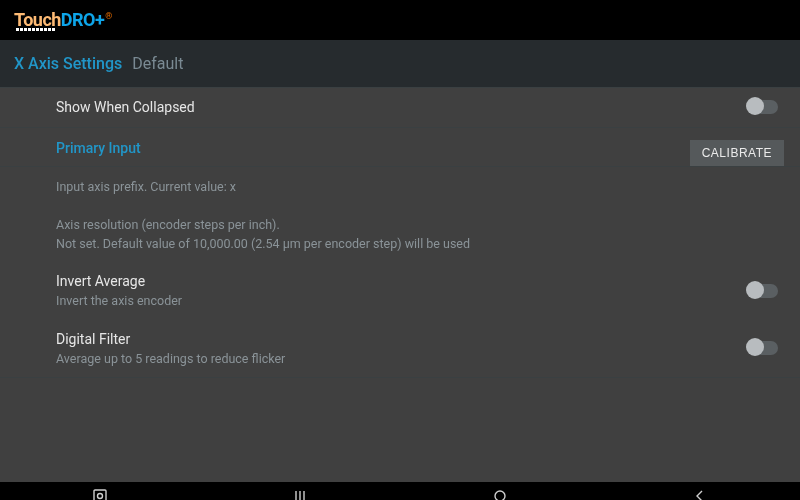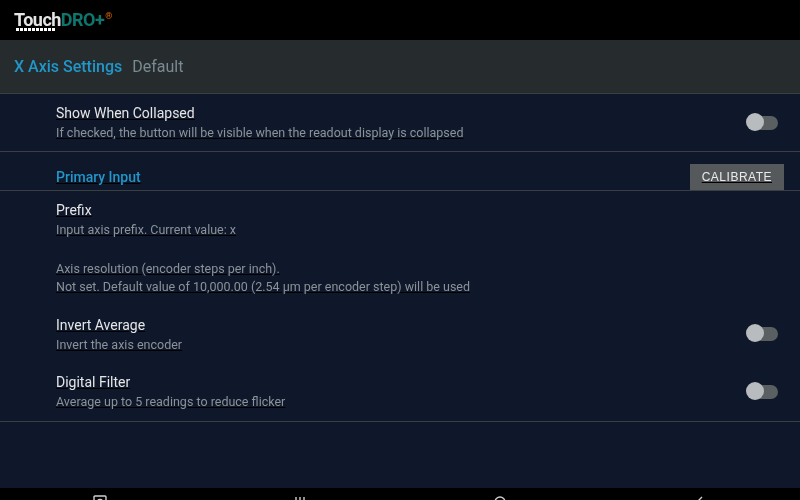--- a/index.html
+++ b/index.html
@@ -1,33 +1,33 @@
 <!DOCTYPE html>
 <html><head>
 <meta charset="utf-8">
 <style>
   * { margin:0; padding:0; box-sizing:border-box; }
   html,body { width:800px; height:500px; background:#000; font-family:Roboto,Arial,sans-serif; overflow:hidden; }
   .app-bar { height:40px; background:#000; display:flex; align-items:center; padding:0 14px; }
   .brand { display:flex; align-items:baseline; gap:0; font-weight:700; font-size:18px; letter-spacing:-0.5px;}
-  .brand .t1{color:#e5e5e5;}
-  .brand .t2{color:#0f766e;}
+  .brand .t1{color:#fdba74;}
+  .brand .t2{color:#0ea5e9;}
   .brand .trade{color:#e06a00;font-size:9px; position:relative; top:-7px; left:1px; font-weight:400;}
   .brand-underline{display:flex;gap:1px;margin-top:-2px;margin-left:2px;}
   .brand-underline span{width:3px;height:3px;background:#fff;}
   .brand-wrap{display:flex;flex-direction:column;}
-  .header{background:#262b2e;height:54px;display:flex;align-items:center;padding:1px 14px;border-bottom:1px solid #3a4042;}
+  .header{background:#262b2e;height:48px;display:flex;align-items:center;padding:1px 14px;border-bottom:1px solid #3a4042;}
   .header .title{color:#2196c8;font-size:16px;font-weight:500;}
   .header .sub{color:#7a8a93;font-size:16px;margin-left:10px;}
-  .content{background:#0f172a;height:calc(500px - 40px - 38px - 28px);overflow-y:auto;text-decoration:underline;}
+  .content{background:#404040;height:calc(500px - 40px - 38px - 28px);overflow-y:auto;}
   .row{padding:10px 16px 10px 56px;border-bottom:1px solid #3a4042;position:relative;}
   .row.noborder{border-bottom:none;}
   .row .primary{color:#e6e6e6;font-size:14px;line-height:1.35;}
   .row .secondary{color:#8a9398;font-size:12.5px;line-height:1.4;margin-top:1px;}
-  .section-row{display:flex;align-items:center;padding:12px 16px 0 56px;border-bottom:1px solid #3a4042;}
+  .section-row{display:flex;align-items:flex-start;padding:12px 16px 0 56px;border-bottom:1px solid #3a4042;}
   .section{color:#2196c8;font-size:14px;font-weight:500;flex:1;}
   .btn{background:#55595b;color:#eaeaea;border:none;padding:6px 12px;font-size:12px;letter-spacing:0.5px;font-weight:500;cursor:pointer;}
   .toggle{position:absolute;right:22px;top:50%;transform:translateY(-50%);width:30px;height:14px;border-radius:8px;background:#5a5f62;cursor:pointer;}
   .toggle .knob{position:absolute;left:-2px;top:-3px;width:18px;height:18px;border-radius:50%;background:#b8bcbf;}
   .navbar{height:28px;background:#000;display:flex;align-items:center;justify-content:space-around;color:#ddd;}
   .nav-icon{width:16px;height:16px;display:flex;align-items:center;justify-content:center;}
   .nav-icon svg{stroke:#cfcfcf;stroke-width:1.4;fill:none;}
   ::-webkit-scrollbar{width:0;}
 </style>
 </head>
@@ -58,33 +58,31 @@
 
 <div class="header">
   <span class="title">X Axis Settings</span>
   <span class="sub">Default</span>
 </div>
 
 <div class="content">
 
   <div class="row">
     <div class="primary">Show When Collapsed</div>
-    <div class="secondary">If checked, the button will be visible when the readout display is collapsed</div>
     <div class="toggle">
         <div class="knob"></div>
       </div>
   </div>
 
   <div class="section-row">
     <div class="section">Primary Input</div>
     <button class="btn">CALIBRATE</button>
   </div>
 
   <div class="row noborder">
-    <div class="primary">Prefix</div>
     <div class="secondary">Input axis prefix. Current value: x</div>
   </div>
 
   <div class="row noborder">
     <div class="secondary">Axis resolution (encoder steps per inch).</div>
     <div class="secondary">Not set. Default value of 10,000.00 (2.54 µm per encoder step) will be used</div>
   </div>
 
   <div class="row noborder">
     <div class="primary">Invert Average</div>

